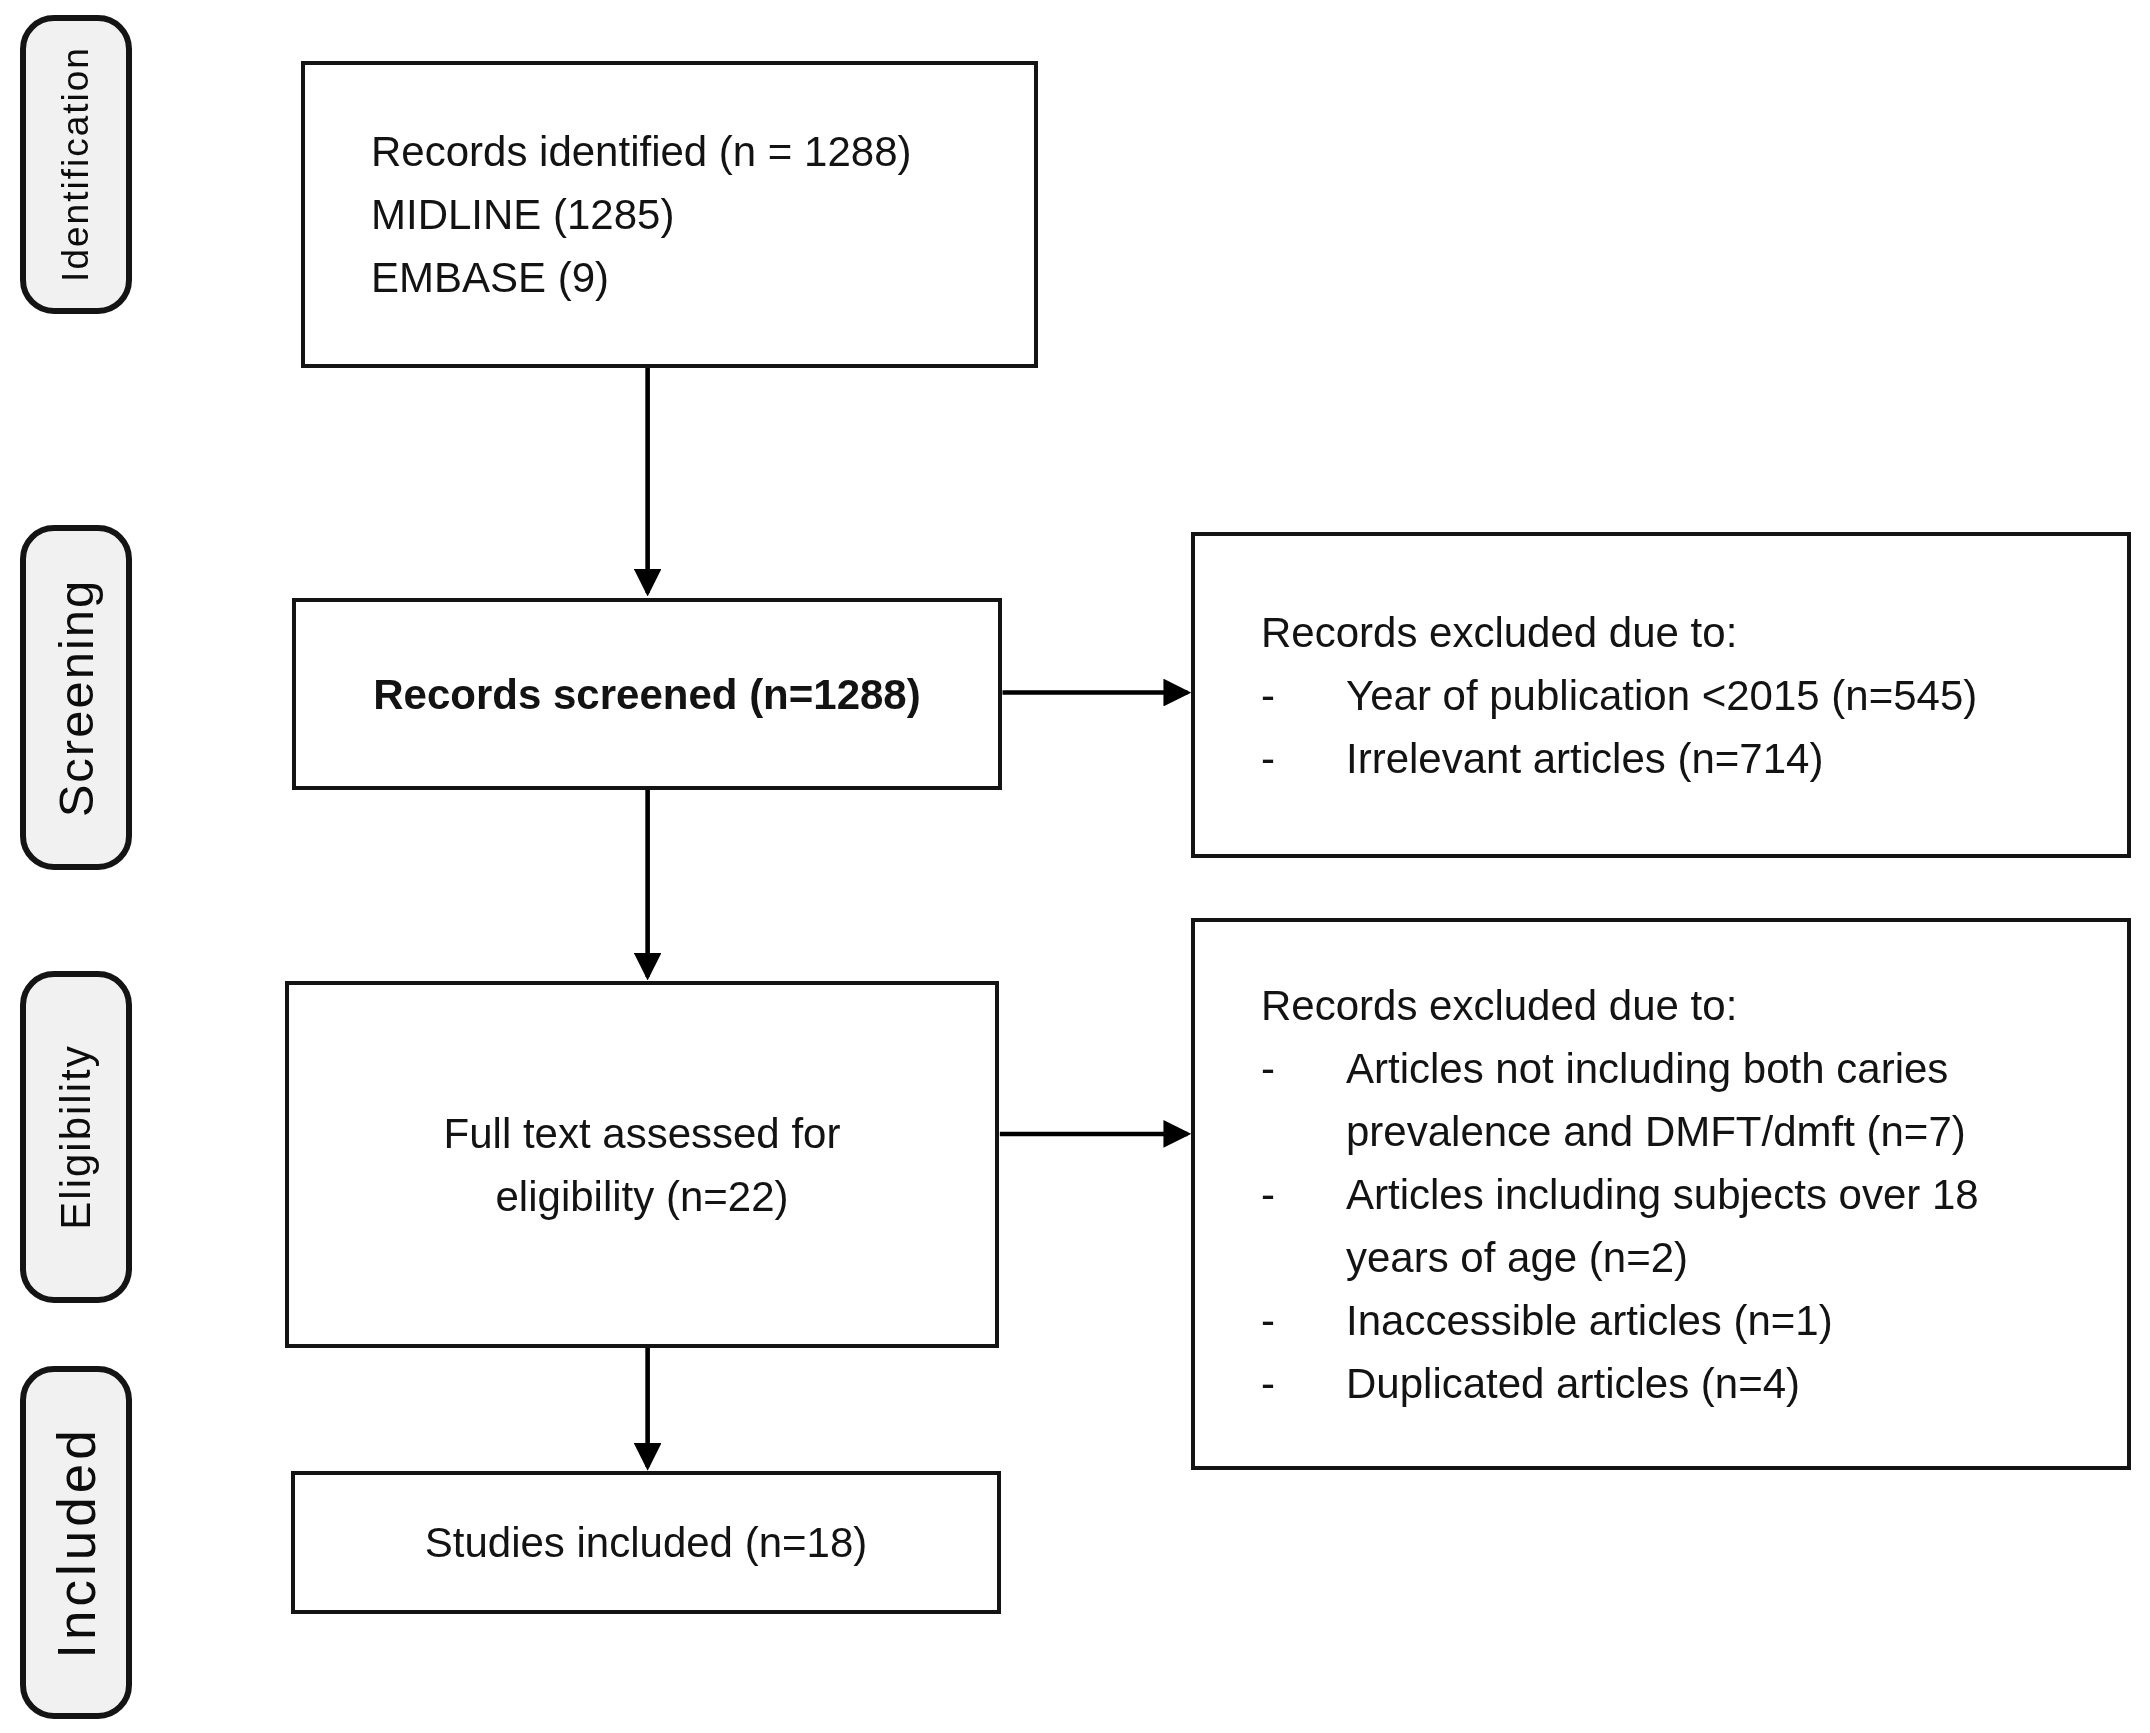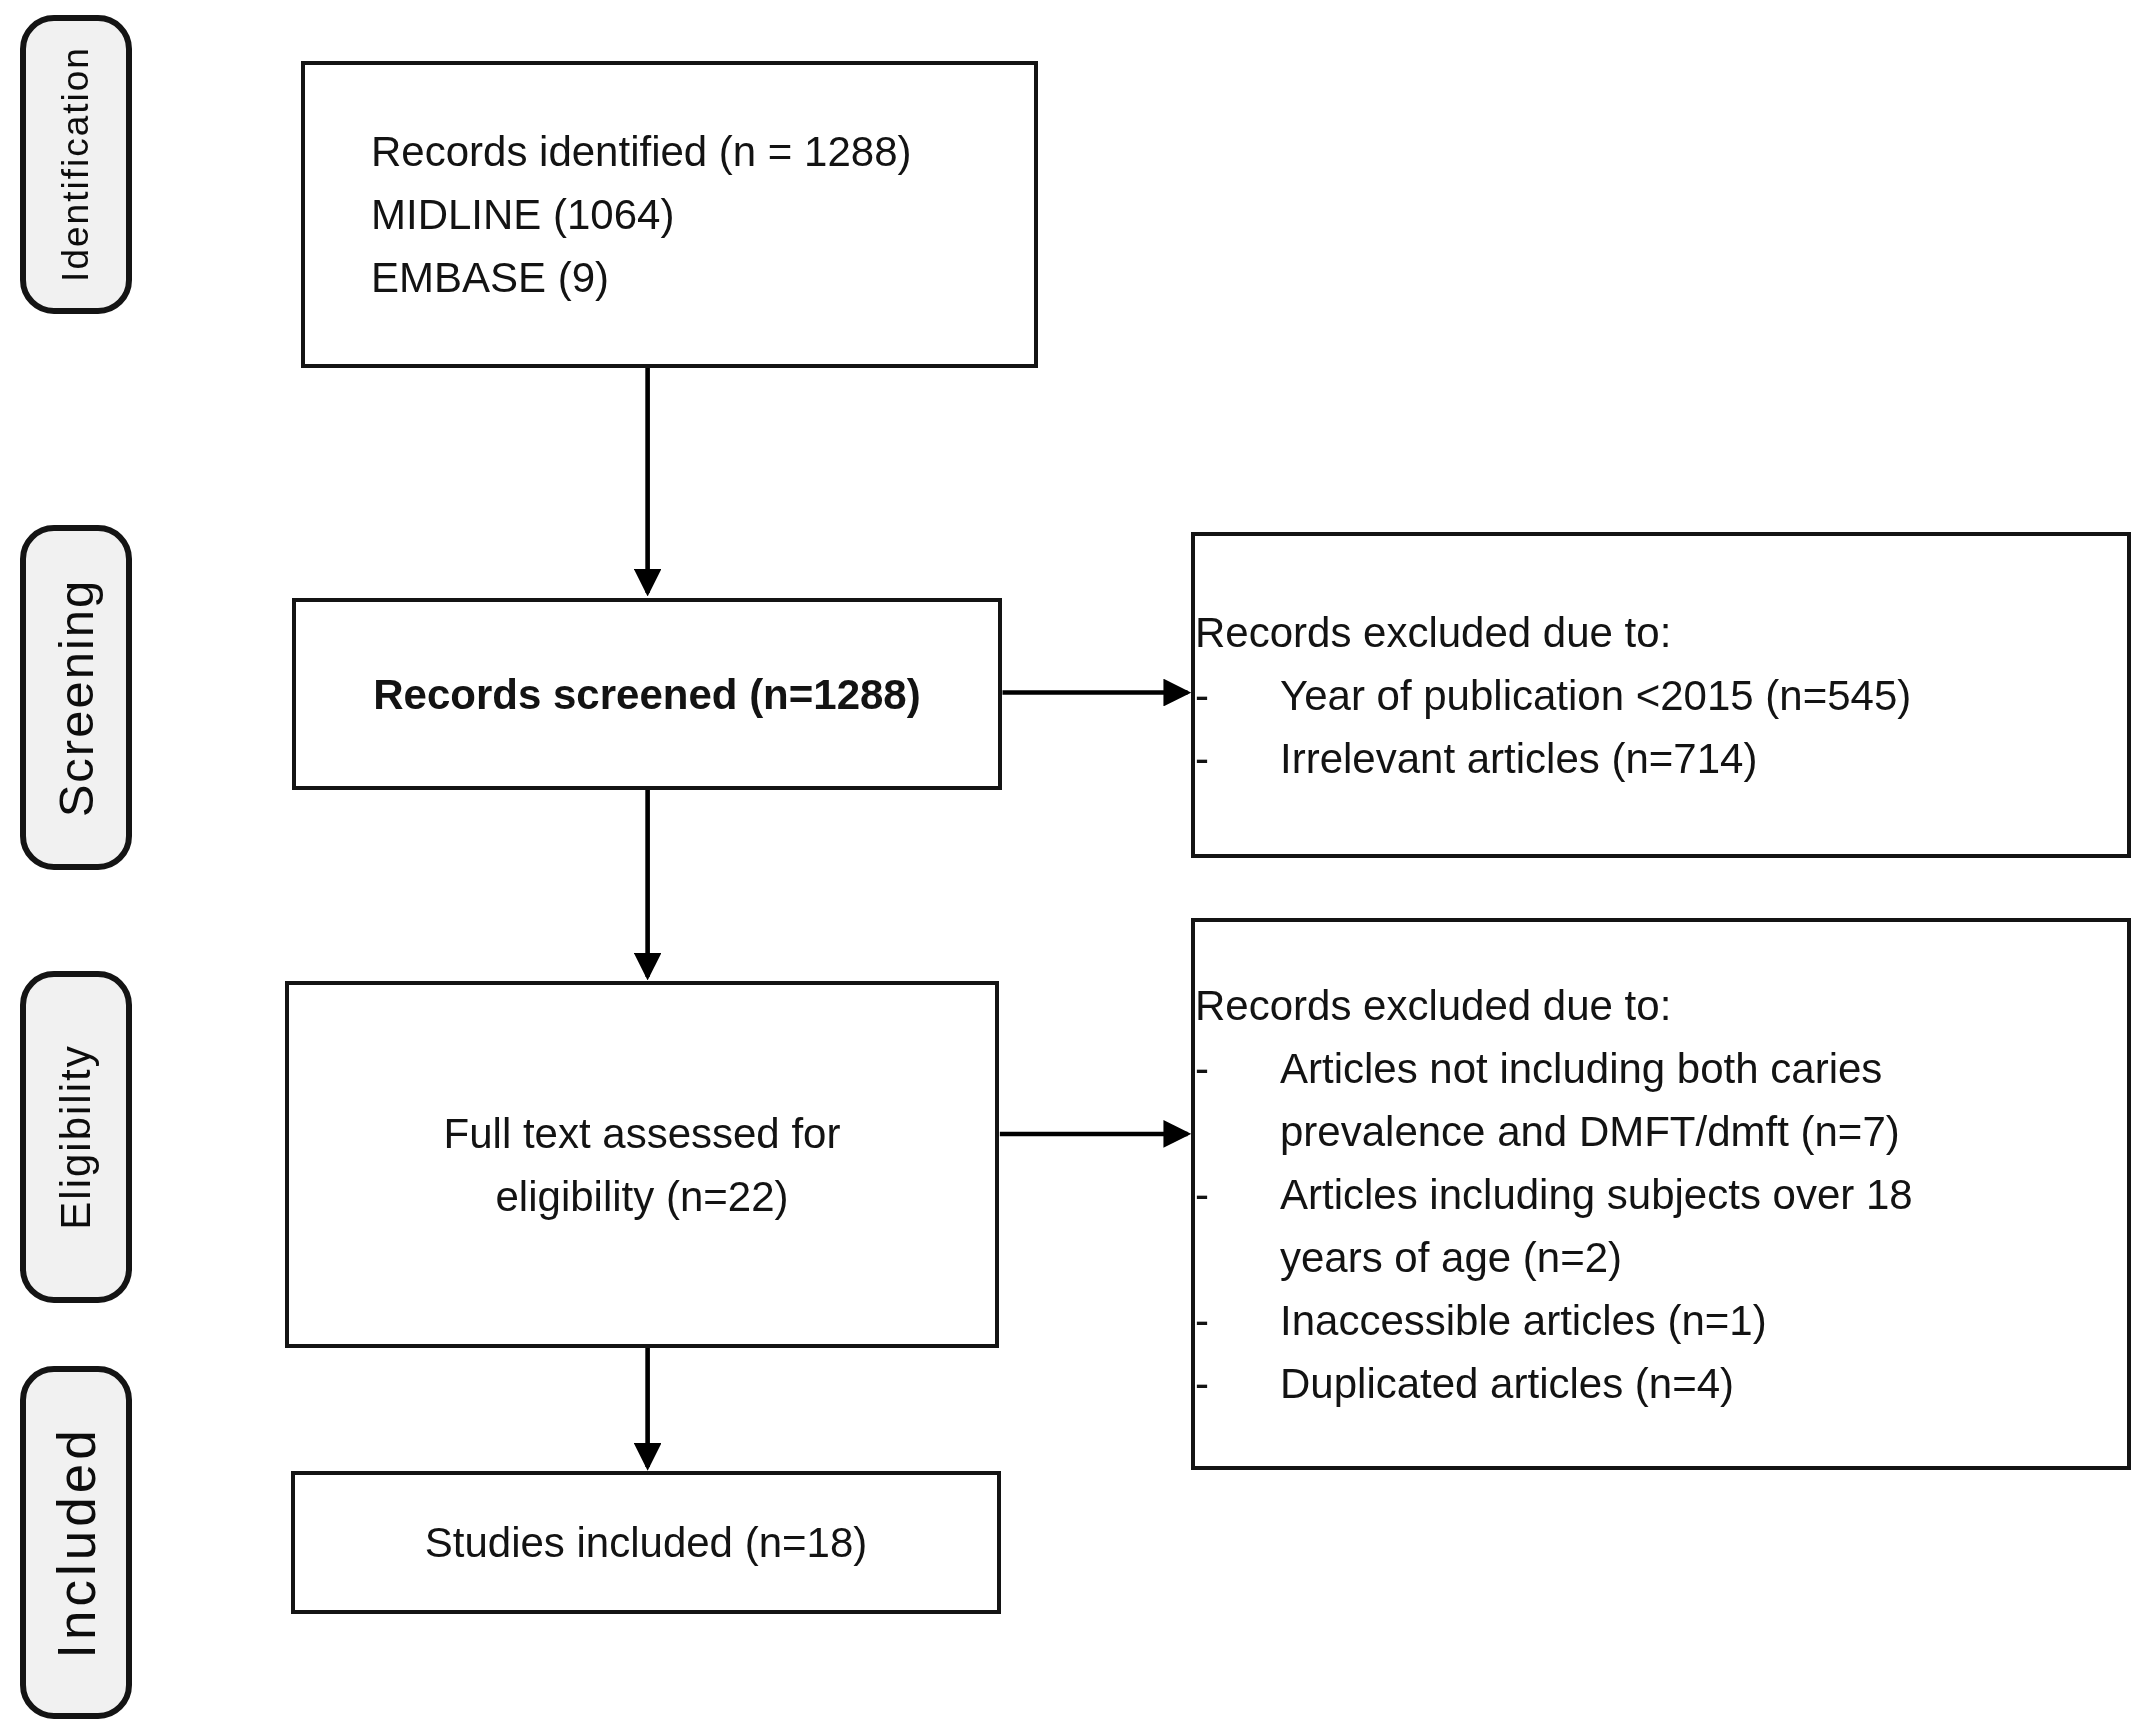--- a/index.html
+++ b/index.html
@@ -60,20 +60,21 @@
     justify-content: center;
     font-size: 42px;
     line-height: 63px;
   }
   .box-identified { left: 301px; top: 61px;  width: 737px; height: 307px; padding-left: 66px; padding-right: 1px; }
   .box-screened   { left: 292px; top: 598px; width: 710px; height: 192px; align-items: center; text-align: center; font-weight: bold; }
   .box-fulltext   { left: 285px; top: 981px; width: 714px; height: 367px; align-items: center; text-align: center; }
   .box-included   { left: 291px; top: 1471px; width: 710px; height: 143px; align-items: center; text-align: left; }
 
   .excl {
+    padding-left: 66px;
     padding-right: 26.4px;
   }
   .excl-a { left: 1191px; top: 532px;  width: 940px; height: 326px; }
   .excl-b { left: 1191px; top: 918px; width: 940px; height: 552px; }
   .excl-item {
     display: grid;
     grid-template-columns: 85px 1fr;
     align-items: start;
   }
   .excl-item-text { white-space: pre-line; }
@@ -105,21 +106,21 @@
   </div>
   <div class="stage stage-eligibility">
     <span class="stage-text">Eligibility</span>
   </div>
   <div class="stage stage-included">
     <span class="stage-text">Included</span>
   </div>
 
   <div class="box box-identified">
     <div class="box-text-line">Records identified (n = 1288)</div>
-    <div class="box-text-line">MIDLINE (1064)</div>
+    <div class="box-text-line">MIDLINE (1285)</div>
     <div class="box-text-line">EMBASE (9)</div>
   </div>
 
   <div class="box box-screened">
     <div class="box-text-line">Records screened (n=1288)</div>
   </div>
 
   <div class="box box-fulltext">
     <div class="box-text-line">Full text assessed for</div>
     <div class="box-text-line">eligibility (n=22)</div>

